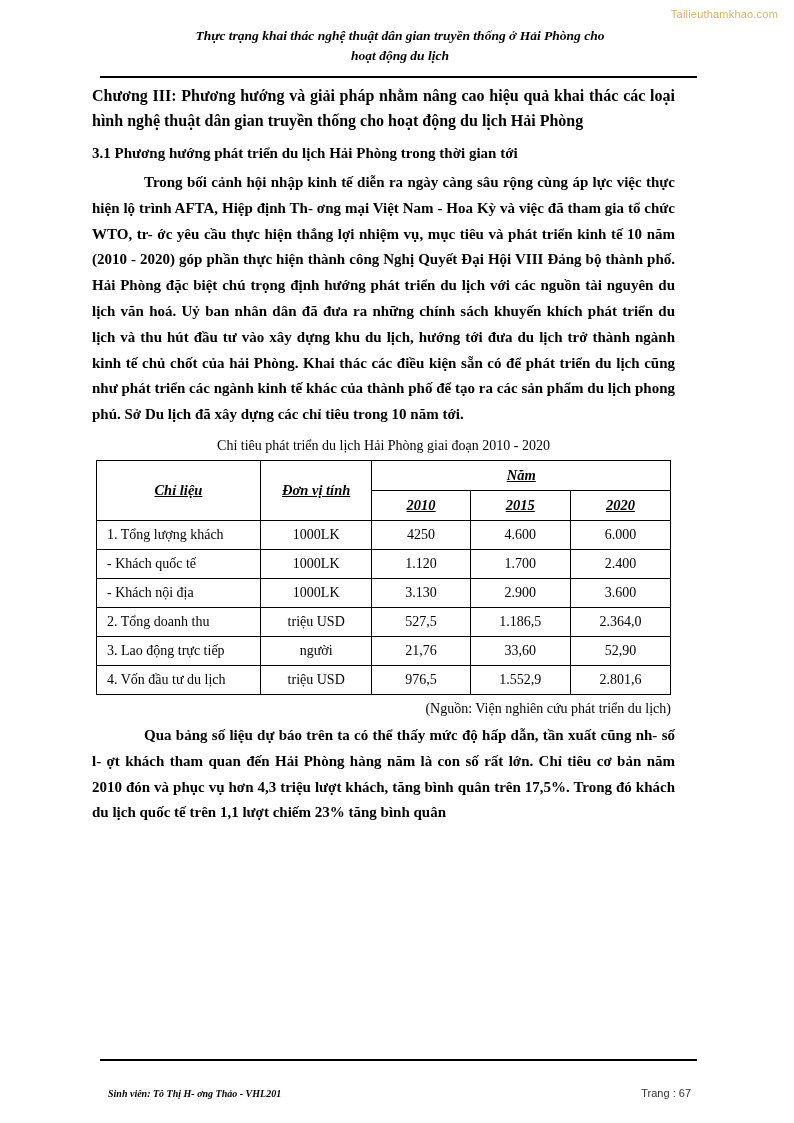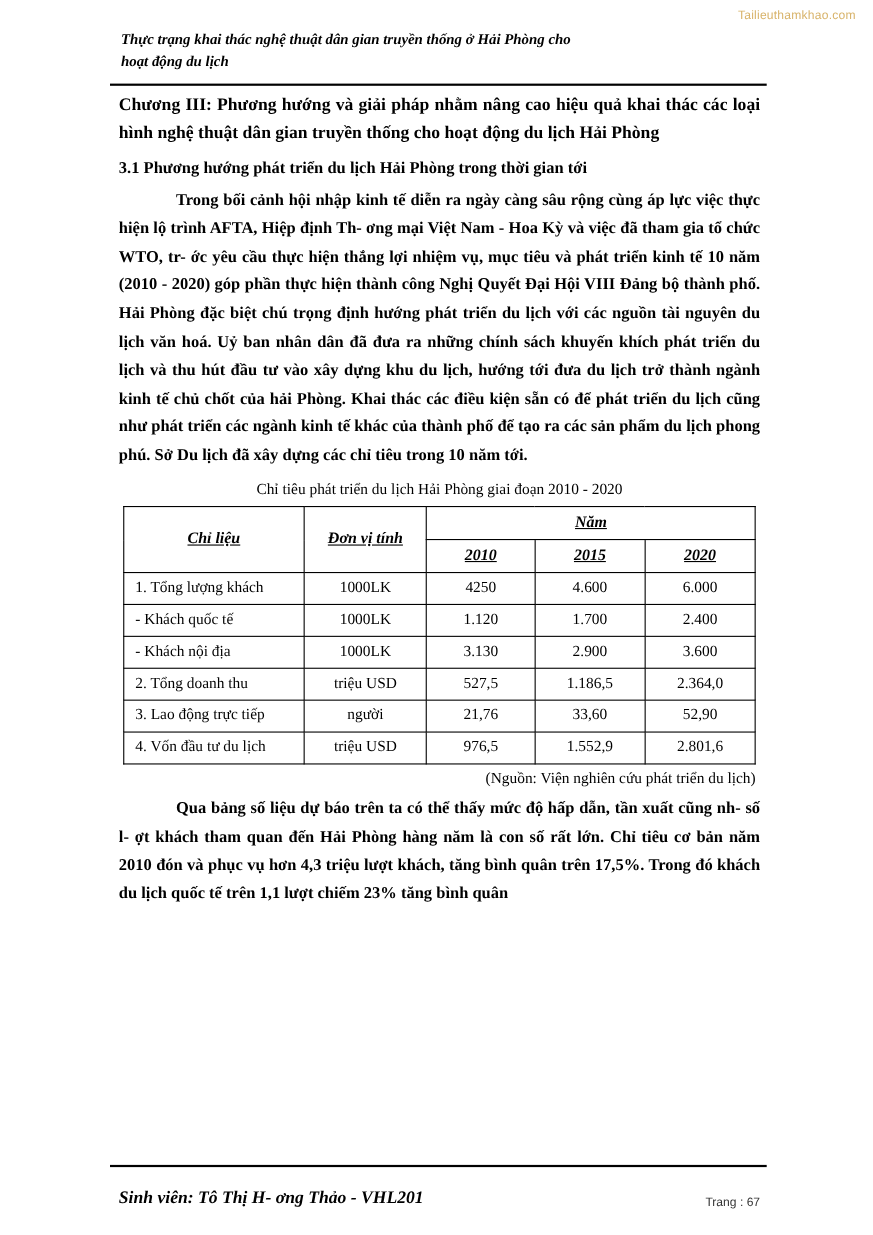--- a/index.html
+++ b/index.html
@@ -29,39 +29,40 @@
     font-family: "Liberation Sans", sans-serif;
     font-size: 11px;
     color: #d8b36a;
     letter-spacing: 0.2px;
   }
   .header {
     position: absolute;
     top: 26px;
     left: 110px;
     width: 580px;
+    text-align: center;
     font-family: "Liberation Serif", serif;
     font-weight: bold;
     font-style: italic;
     font-size: 13.5px;
     line-height: 1.45;
     color: #000;
   }
   .header-rule {
     position: absolute;
     top: 76px;
     left: 100px;
     width: 597px;
     border-top: 2px solid #000;
     height: 0;
   }
   .content {
     position: absolute;
     top: 84px;
-    left: 108px;
+    left: 92px;
     width: 583px;
   }
   h1.chapter {
     font-size: 16px;
     font-weight: bold;
     line-height: 1.55;
     margin: 0 0 6px 0;
     text-align: justify;
     text-align-last: left;
   }
@@ -130,21 +131,21 @@
     left: 108px;
     width: 583px;
     display: flex;
     justify-content: space-between;
     align-items: flex-end;
   }
   .footer-left {
     font-family: "Liberation Serif", serif;
     font-weight: bold;
     font-style: italic;
-    font-size: 16px;
+    font-size: 10px;
   }
   .footer-right {
     font-family: "Liberation Sans", sans-serif;
     font-size: 11px;
     color: #333;
   }
 </style>
 </head>
 <body>
 

